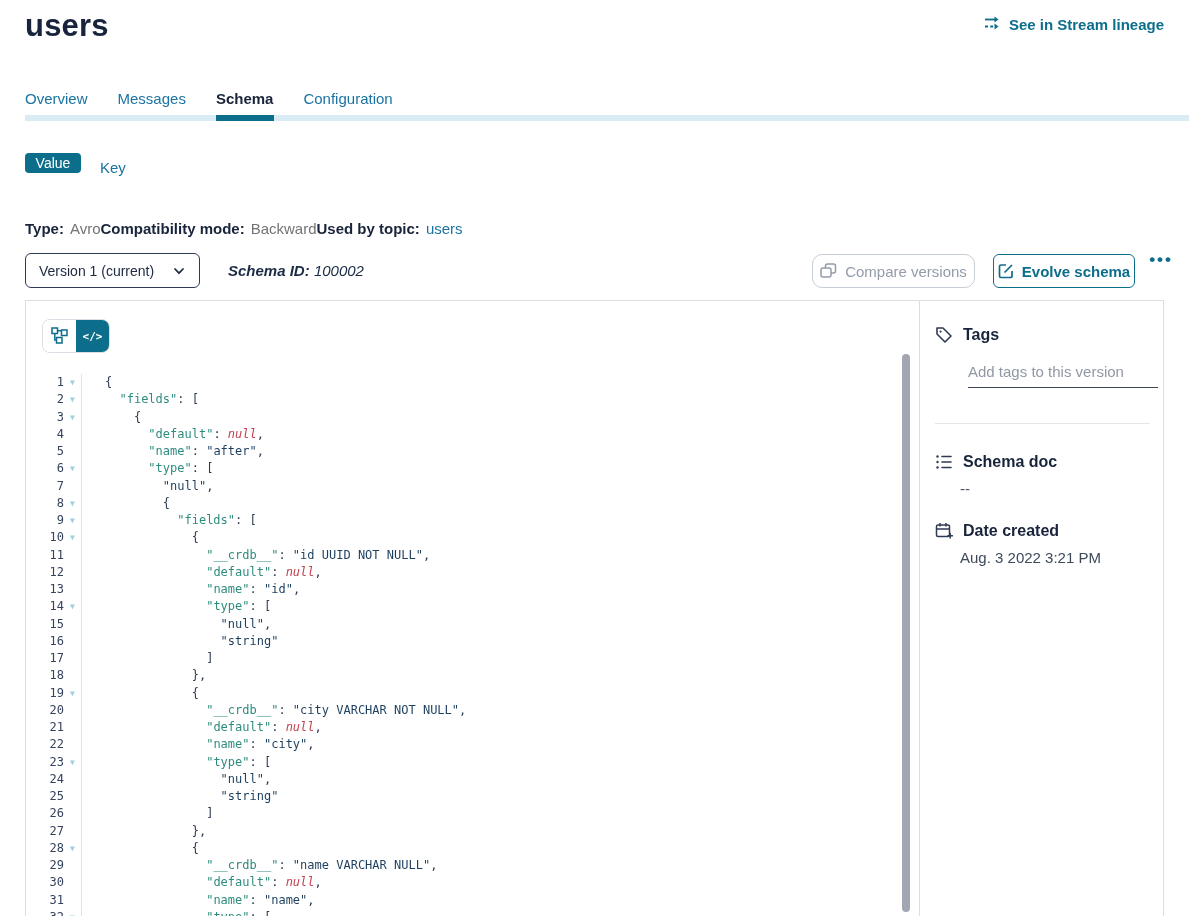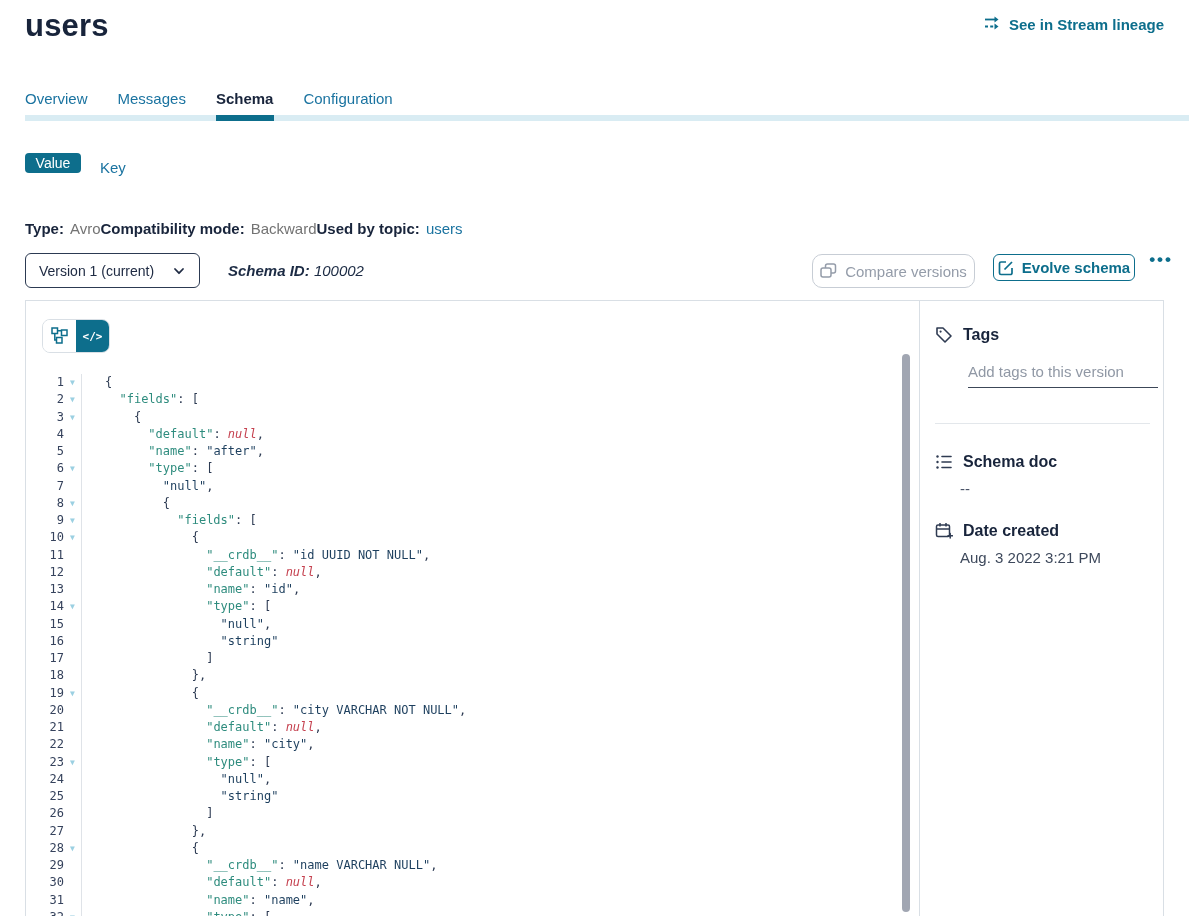--- a/index.html
+++ b/index.html
@@ -35,21 +35,21 @@
   
   #version-select { left:25px; top:253px; width:175px; height:35px; border:1.5px solid #2c3a52;
                     border-radius:6px; background:#fff; display:flex; align-items:center;
                     justify-content:space-between; padding:0 13px; font-size:14px; color:#202c44; cursor:pointer; }
   #schema-id { left:228px; top:262px; font-size:15px;font-style:italic; }
   #schema-id .lbl { font-weight:700; }
   #btn-compare { top:254px; right:214px; width:163px; height:34px; border:1px solid #c7cdd5;
                  border-radius:10px; background:#fff; color:#949ca9; font-size:15px;
                  display:flex; align-items:center; justify-content:center; gap:8px;
                  font-family:inherit; cursor:default; }
-  #btn-evolve { top:254px; right:54px; width:142px; height:27px; border:1.5px solid #0d6e8c;
+  #btn-evolve { top:254px; right:54px; width:142px; height:34px; border:1.5px solid #0d6e8c;
                 border-radius:6px; background:#fff; color:#0d6e8c; font-size:15px; font-weight:600;
                 display:flex; align-items:center; justify-content:center; gap:8px;
                 font-family:inherit; cursor:pointer; }
   #btn-more { top:250px; right:16px; color:#0d6e8c; font-size:17px; font-weight:700;
               letter-spacing:2px; cursor:pointer; }
 
   
   #panel { left:25px; top:300px; width:1139px; height:617px; border:1px solid #d9dfe5; }
   #view-toggle { left:16px; top:18px; display:flex; border:1px solid #d9dfe5; border-radius:8px; overflow:hidden; }
   .vt-btn { width:33px; height:32px; display:flex; align-items:center; justify-content:center;

